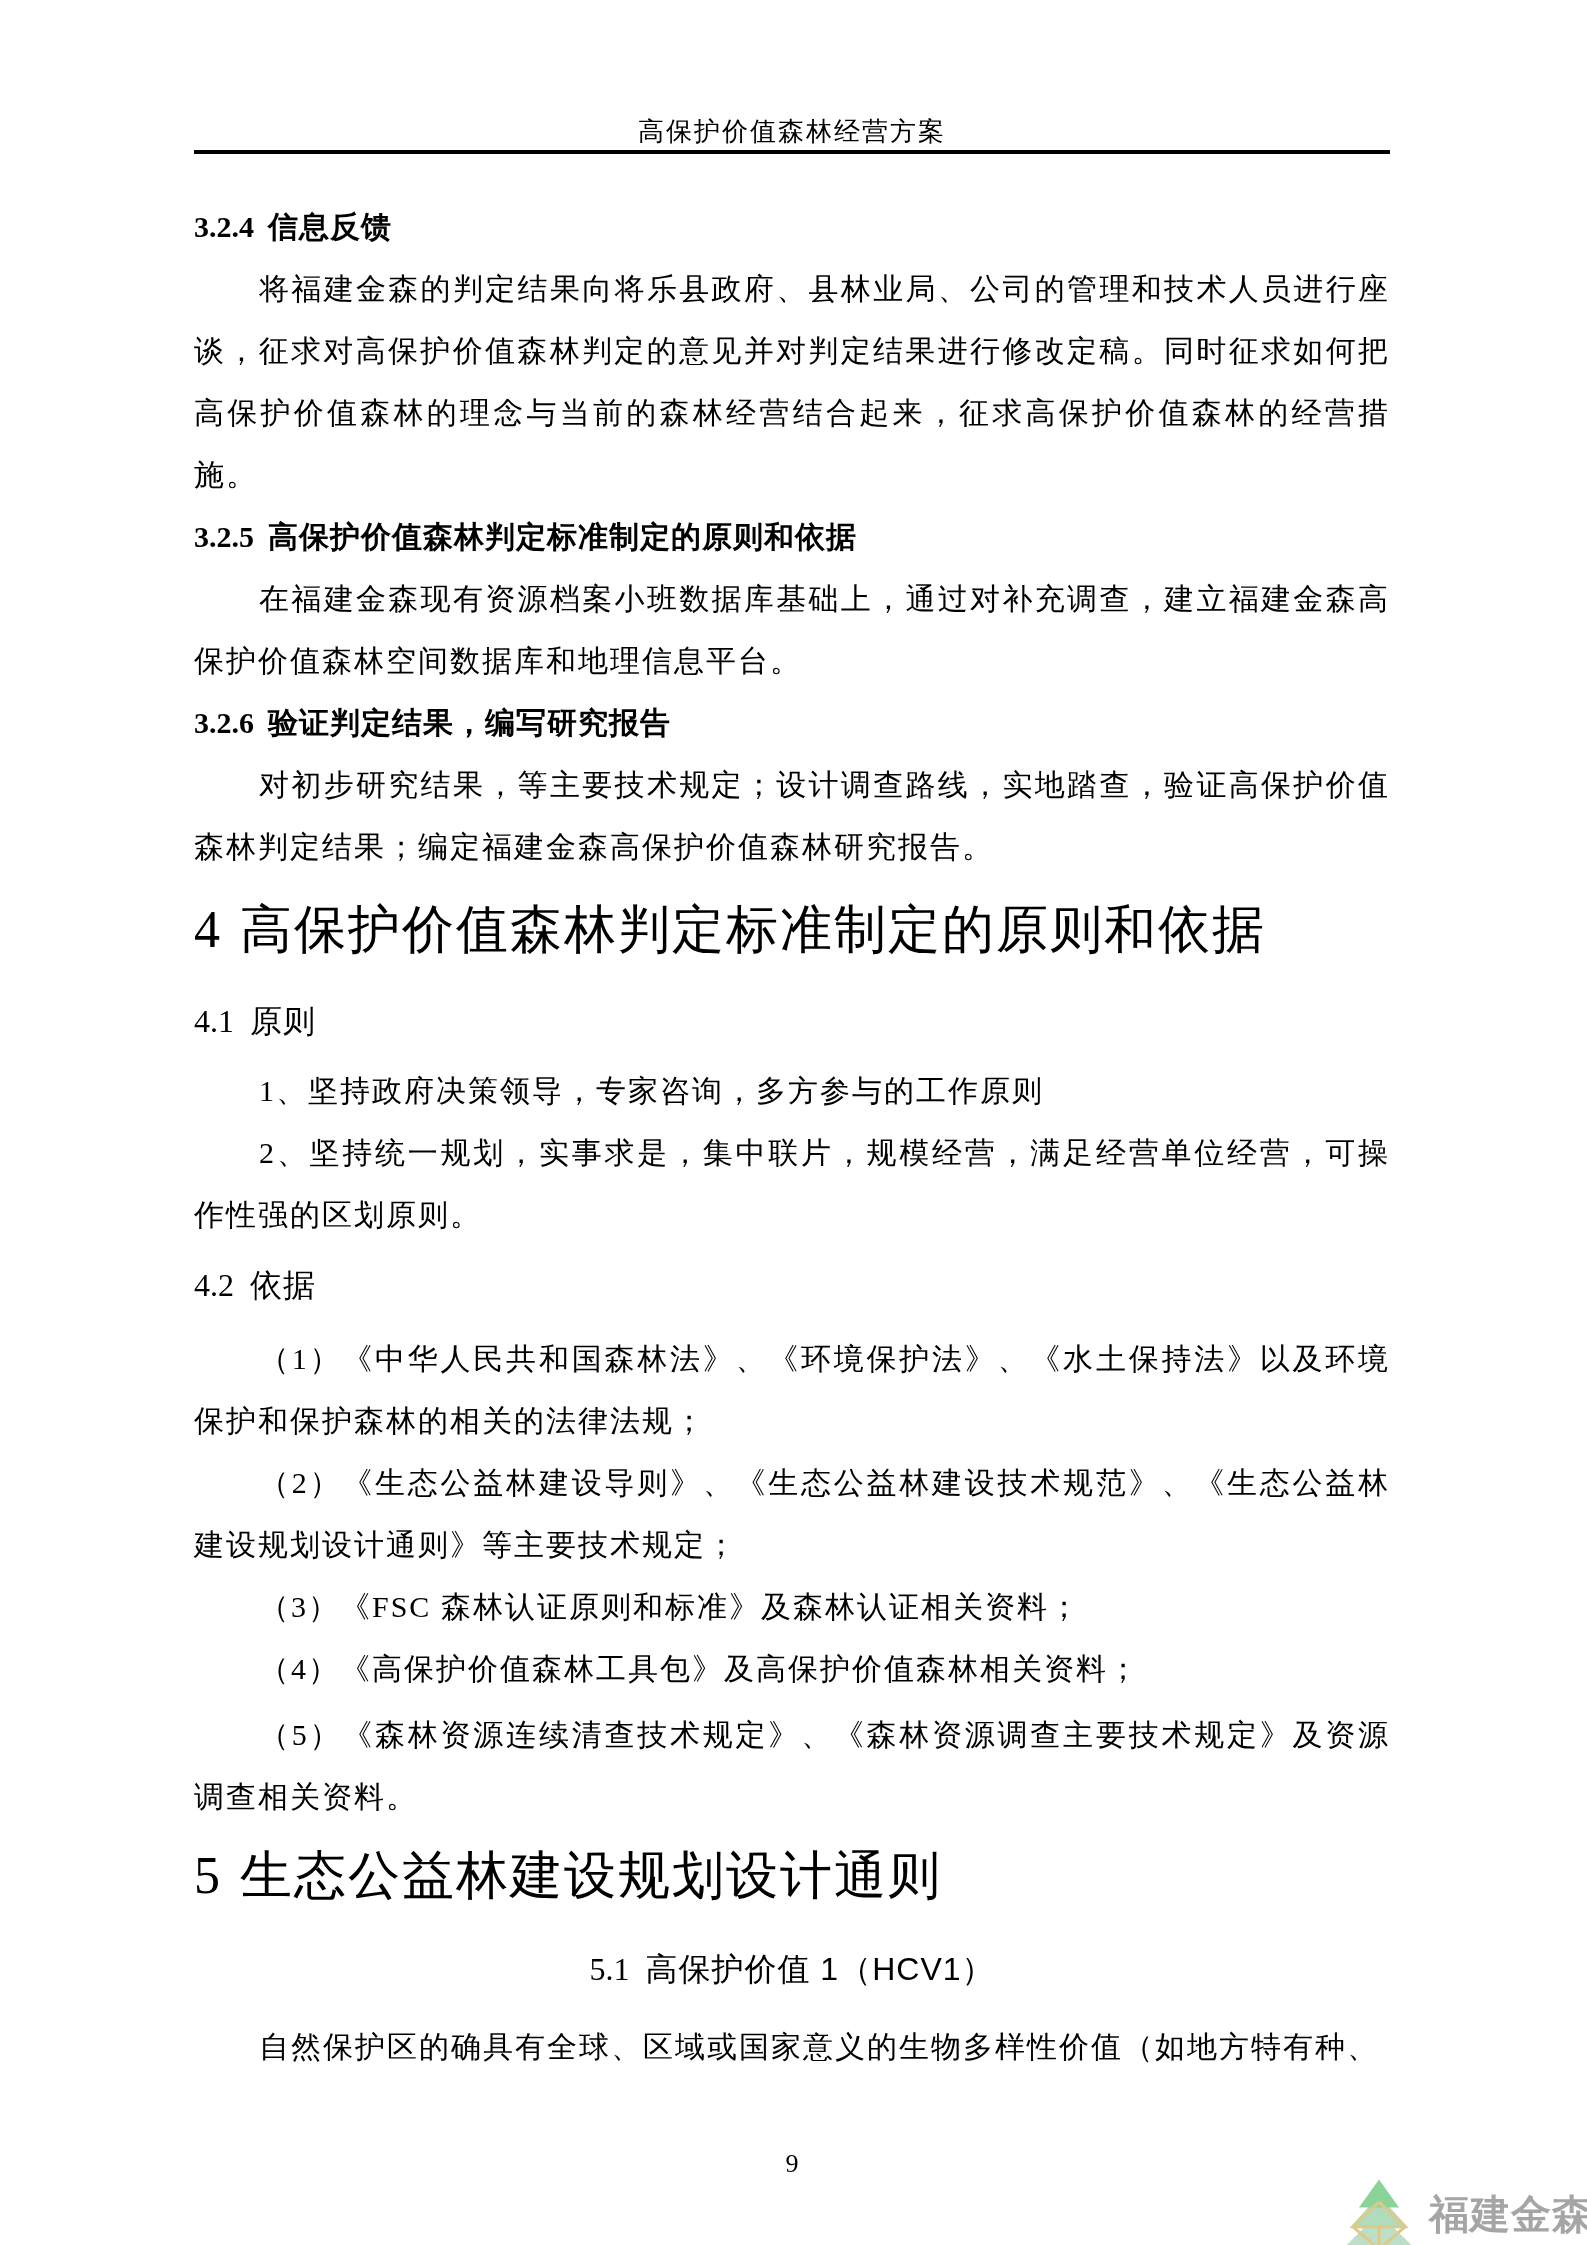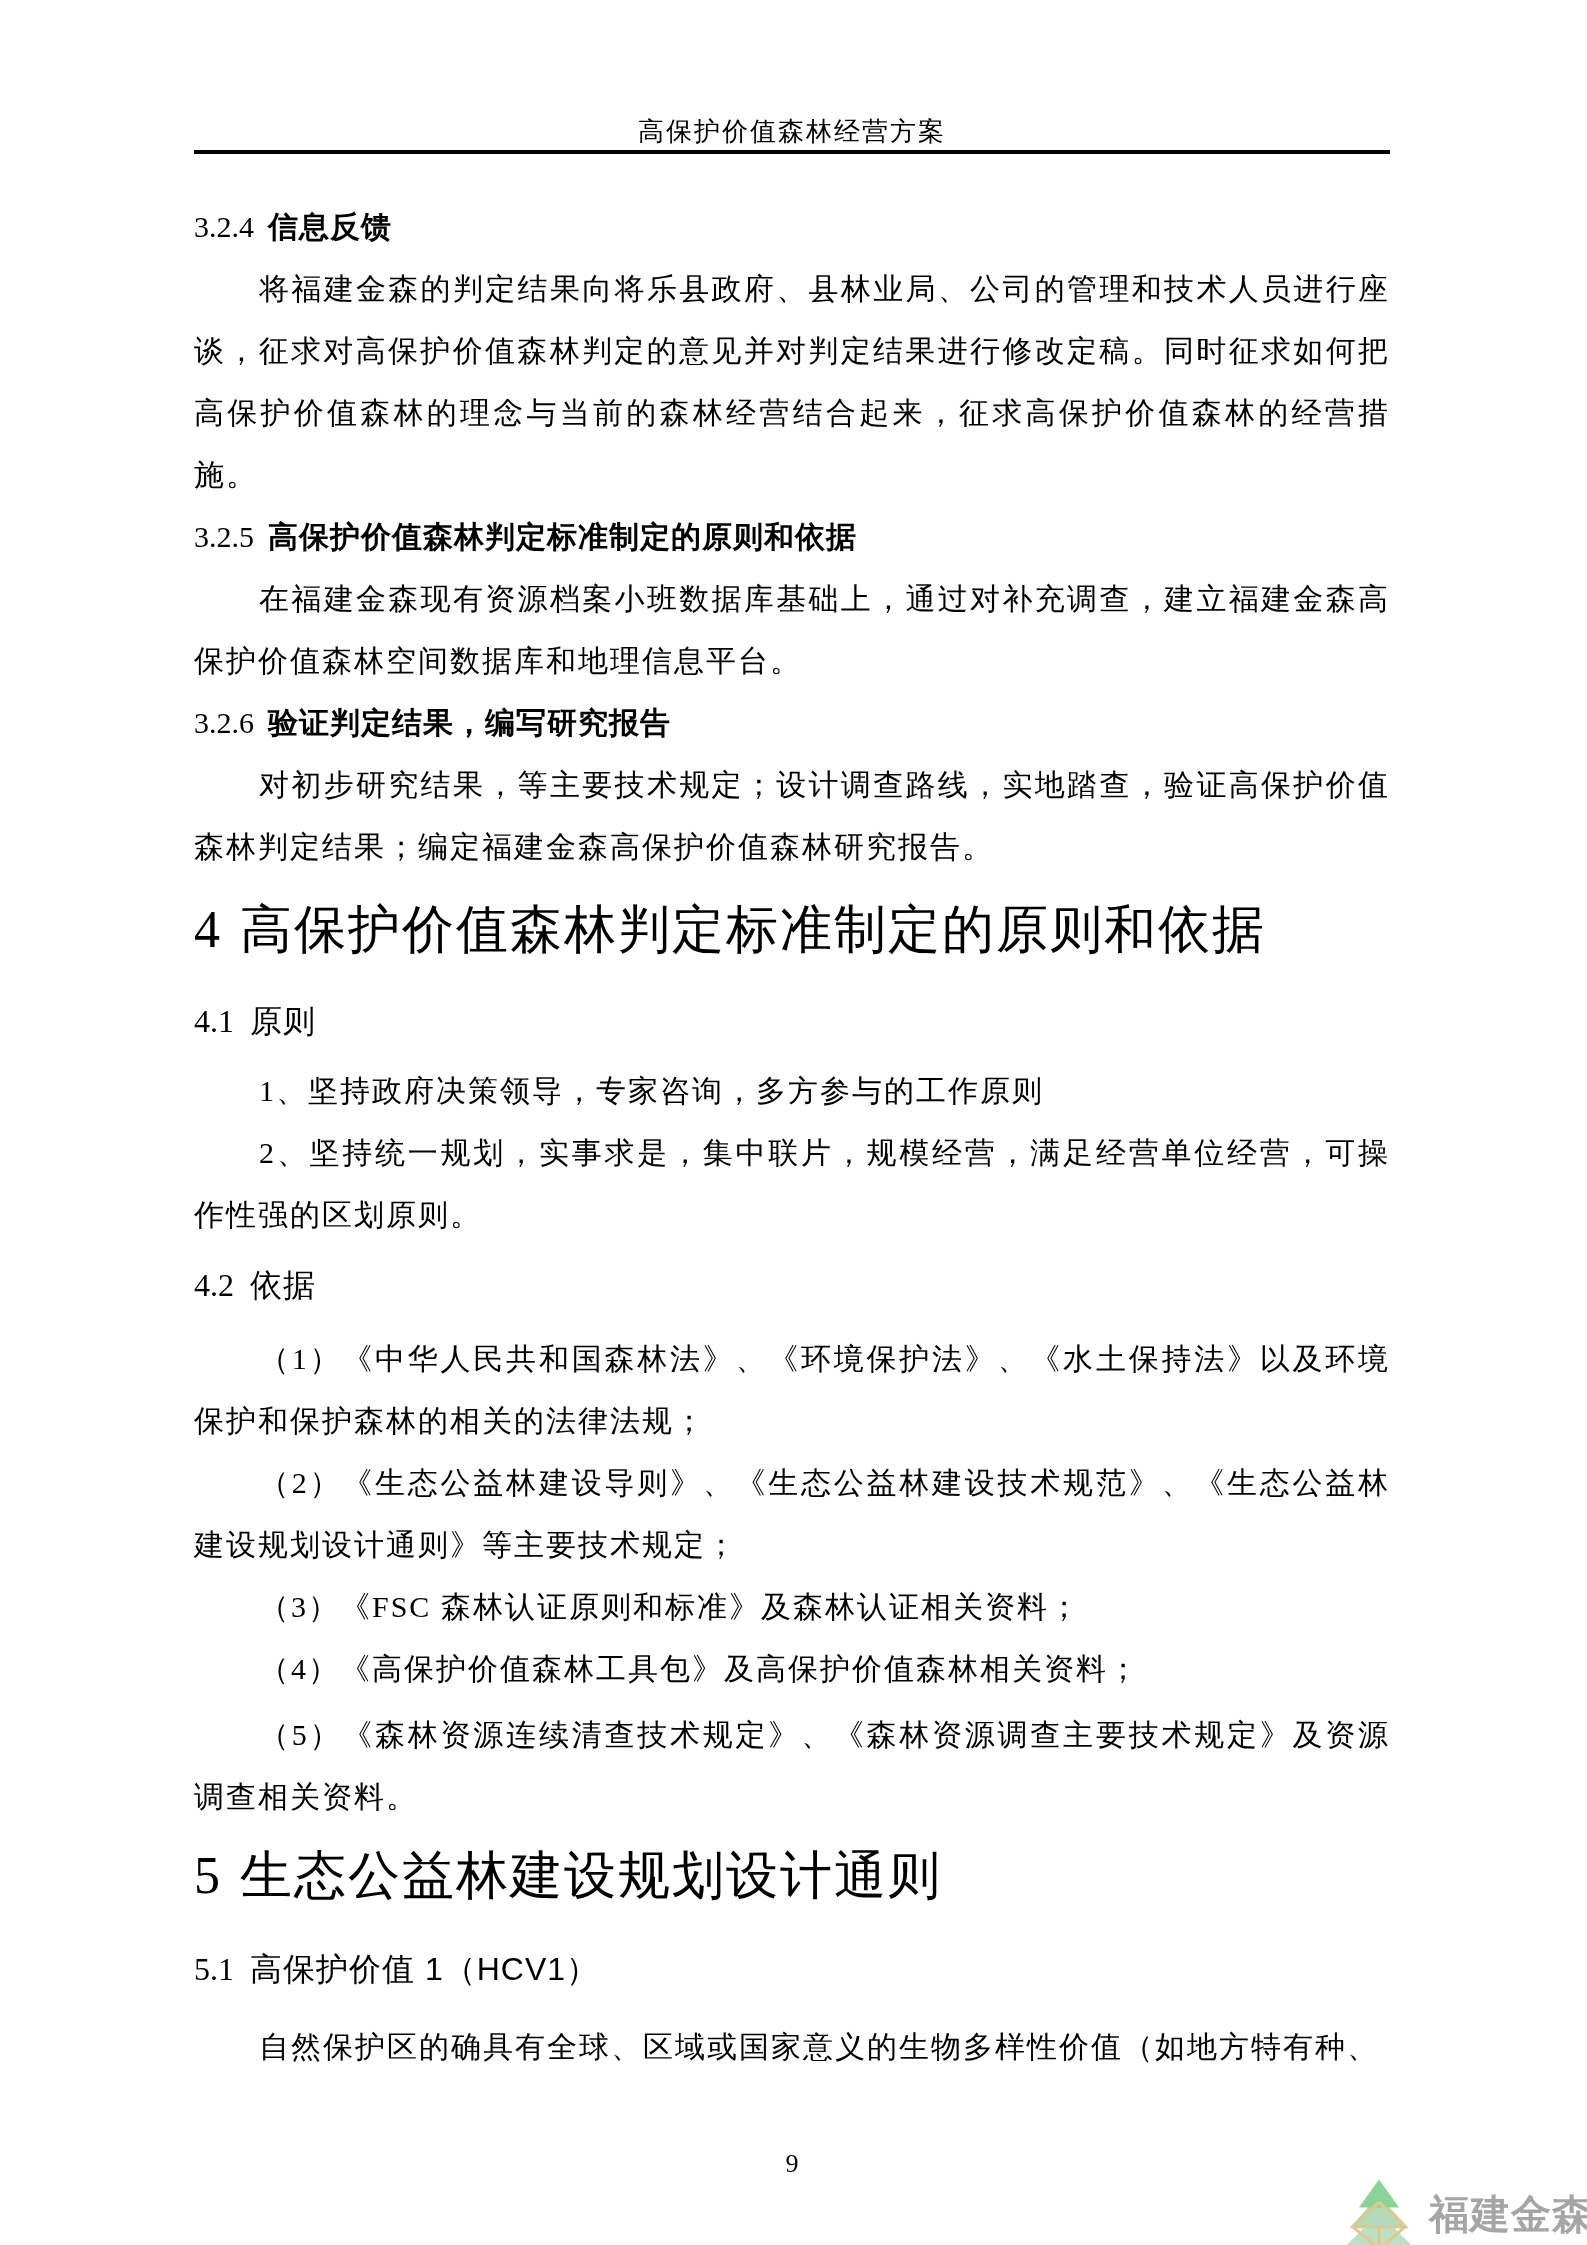--- a/index.html
+++ b/index.html
@@ -33,21 +33,21 @@
     letter-spacing:2px;
     text-align:justify;
     text-indent:65px;
   }
   
   .h3 {
     font-size:30px;
     line-height:62px;
     font-weight:bold;
   }
-  .h3 .num { font-family:"Liberation Serif","DejaVu Serif",serif; font-weight:normal; }
+  .h3 .num { font-family:"Liberation Serif","DejaVu Serif",serif; font-weight:bold; }
   .h3 .ttl { font-family:"Liberation Sans","DejaVu Sans",sans-serif; margin-left:14px; letter-spacing:1px; }
   
   .h1 {
     font-size:52px;
     line-height:80px;
     font-weight:normal;
     letter-spacing:2px;
   }
   .h1 .num { font-family:"Liberation Serif","DejaVu Serif",serif; }
   .h1 .ttl { margin-left:18px; }
@@ -58,21 +58,21 @@
   }
   .h2 .num { font-family:"Liberation Serif","DejaVu Serif",serif; }
   .h2 .ttl { font-family:"Liberation Sans","DejaVu Sans",sans-serif; margin-left:16px; letter-spacing:1px; }
   .page-number {
     margin-top:55px;
     text-align:center;
     font-size:26px;
     line-height:62px;
   }
   
-  .mt42{margin-top:42px;} .mt22{margin-top:22px;} .mt20{margin-top:20px;}
+  .mt42{margin-top:42px;} .mt22{margin-top:22px;text-align:center;} .mt20{margin-top:20px;}
   .mt16{margin-top:16px;} .mt12{margin-top:12px;} .mt8{margin-top:8px;}
   .mt4{margin-top:4px;}
   
   .logo {
     position:absolute;
     left:1335px; top:2176px;
     width:252px; height:90px;
     display:flex;
     align-items:flex-start;
     opacity:0.9;

